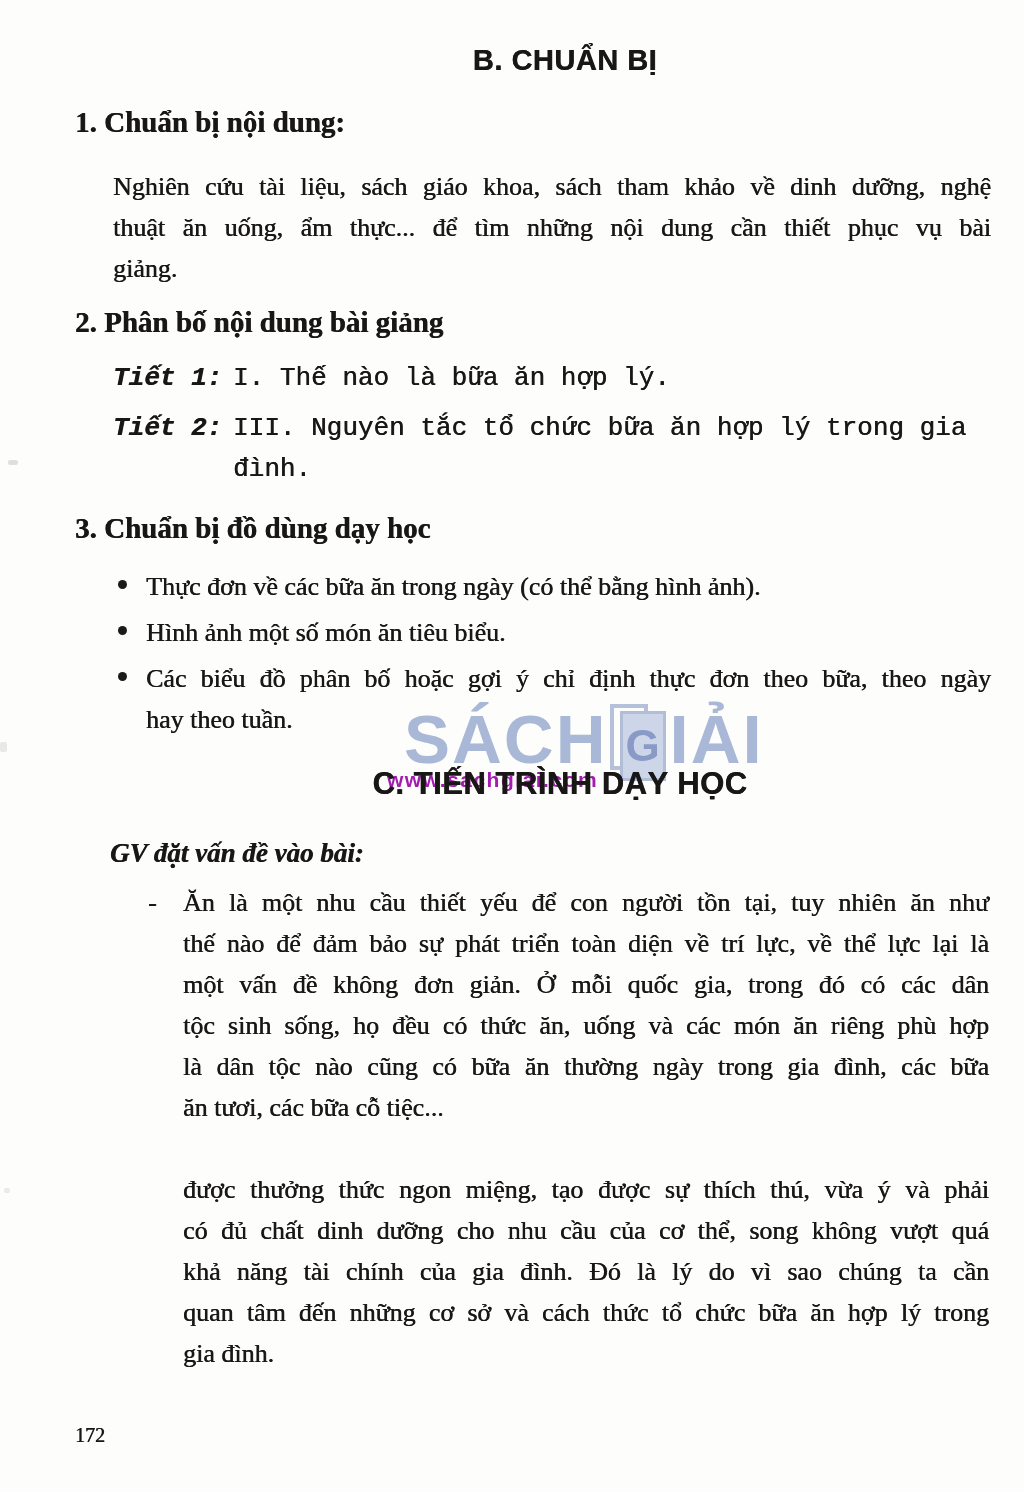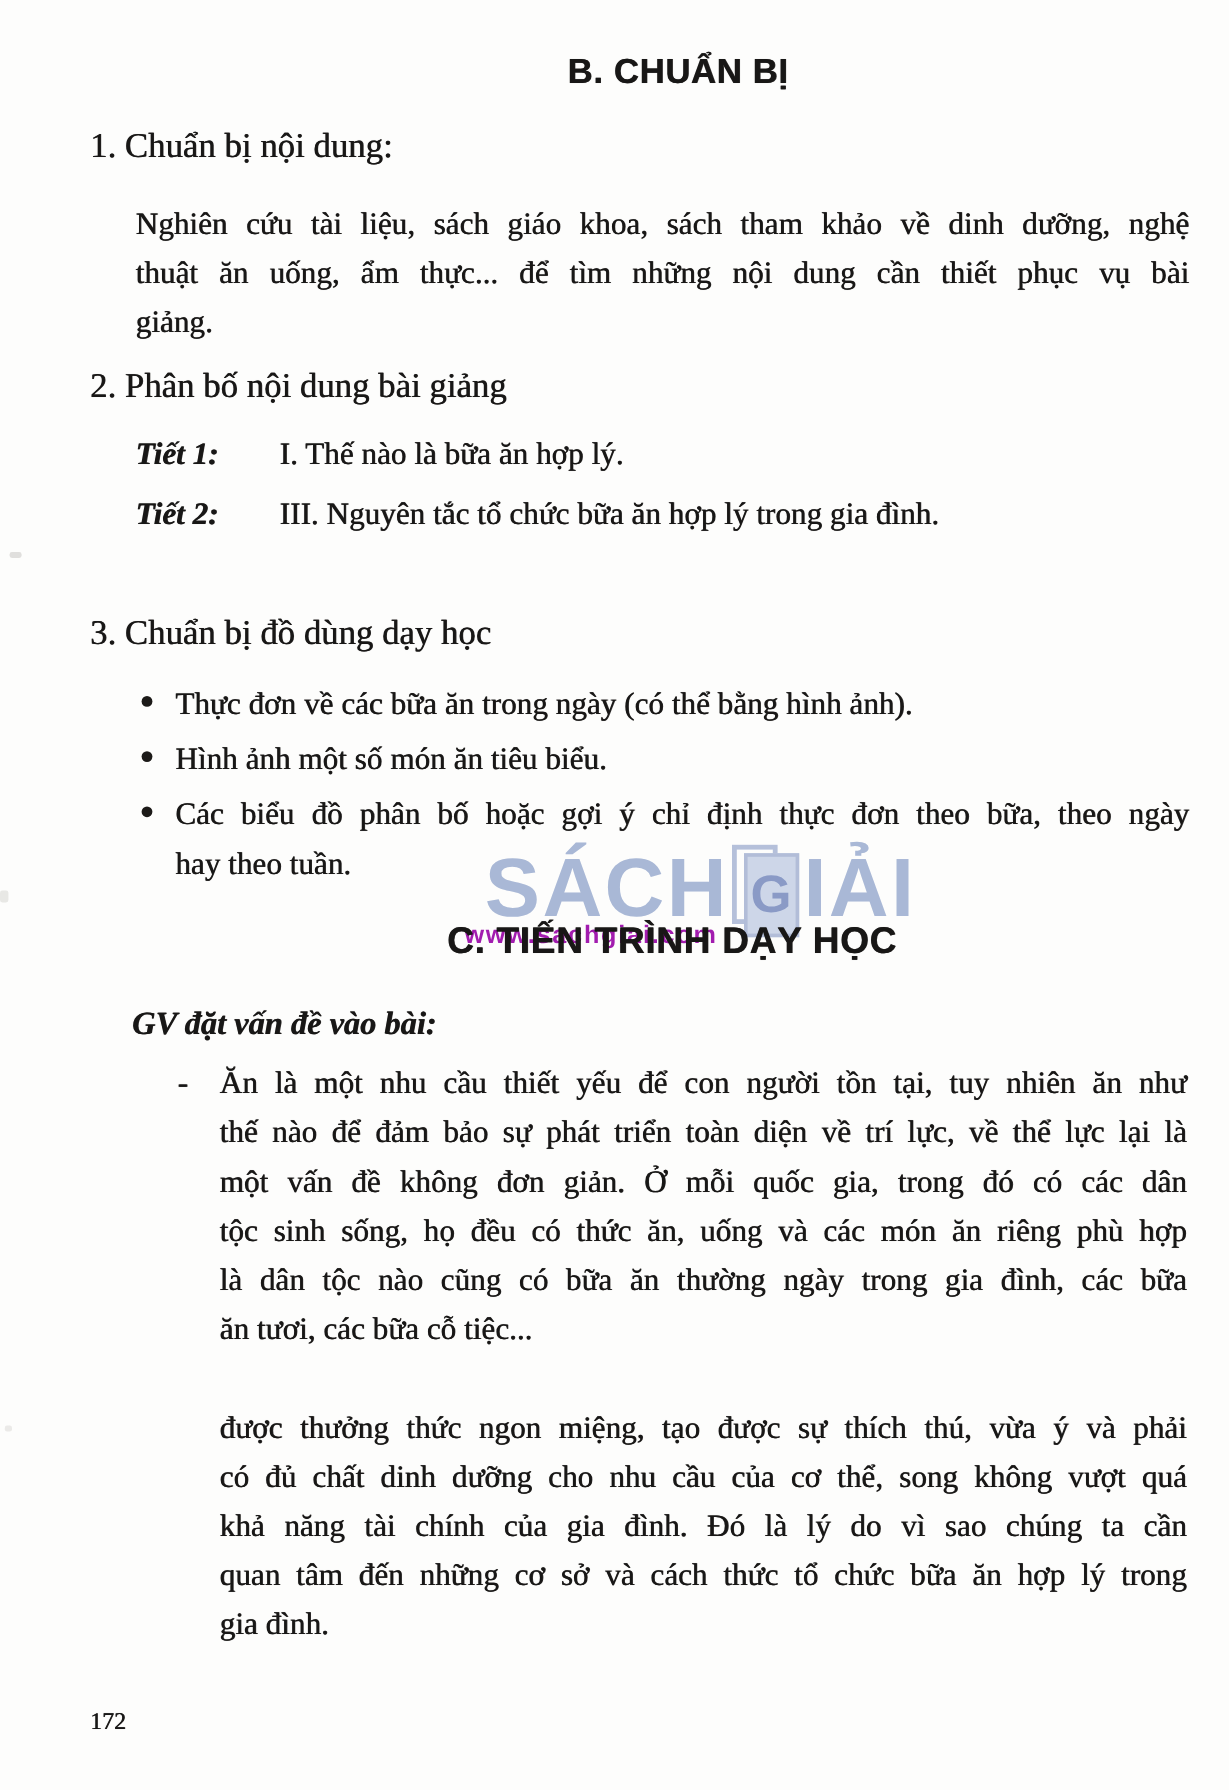--- a/index.html
+++ b/index.html
@@ -12,21 +12,21 @@
     overflow:hidden;
   }
   .abs{position:absolute;}
   
   .ink{text-shadow:0.45px 0 0 rgba(20,18,16,.85), 0 0 .6px rgba(20,18,16,.35);}
   .body-text{font-size:26px;line-height:41px;}
   .ln{text-align:justify;text-align-last:justify;}
   .ln.end{text-align-last:left;}
   .title-sans{font-family:"Liberation Sans", sans-serif;font-weight:700;letter-spacing:.5px;}
   .h-center{left:0;width:1024px;text-align:center;}
-  .h-serif{font-weight:400;font-size:29px;}
+  .h-serif{font-weight:700;font-size:29px;}
   .schedule-row{display:flex;font-size:26px;line-height:41px;}
   .schedule-label{width:120px;font-style:italic;font-weight:700;flex:0 0 120px;}
   .bullet-item{width:878px;}
   .bullet-dot{position:absolute;left:5px;top:14px;width:9px;height:9px;border-radius:50%;background:#1c1a18;}
   .bullet-lines{margin-left:33px;}
   .dash-mark{position:absolute;left:2px;top:0;font-size:26px;line-height:41px;}
   .dash-lines{margin-left:37px;}
   
   .wm{display:flex;align-items:center;z-index:1;}
   .wm-word{font-family:"Liberation Sans",sans-serif;font-weight:700;font-size:69px;letter-spacing:2px;color:#a9b8d6;line-height:1;}
@@ -50,21 +50,21 @@
 <div class="abs h-serif ink" style="left:75px;top:106px;">1. Chuẩn bị nội dung:</div>
 
 <div class="abs body-text ink" style="left:113px;top:166px;width:878px;">
   <div class="ln">Nghiên cứu tài liệu, sách giáo khoa, sách tham khảo về dinh dưỡng, nghệ</div>
   <div class="ln">thuật ăn uống, ẩm thực... để tìm những nội dung cần thiết phục vụ bài</div>
   <div class="ln end">giảng.</div>
 </div>
 
 <div class="abs h-serif ink" style="left:75px;top:306px;">2. Phân bố nội dung bài giảng</div>
 
-<div class="abs ink" style="left:113px;top:358px;width:878px;">
+<div class="abs ink" style="left:113px;top:358px;width:878px;font-family:Liberation Mono, monospace;">
   <div class="schedule-row">
     <span class="schedule-label">Tiết 1:</span>
     <span>I. Thế nào là bữa ăn hợp lý.</span>
   </div>
   <div class="schedule-row" style="margin-top:5px;">
     <span class="schedule-label"></span>
   </div>
   <div class="schedule-row" style="margin-top:4px;">
     <span class="schedule-label">Tiết 2:</span>
     <span>III. Nguyên tắc tổ chức bữa ăn hợp lý trong gia đình.</span>

